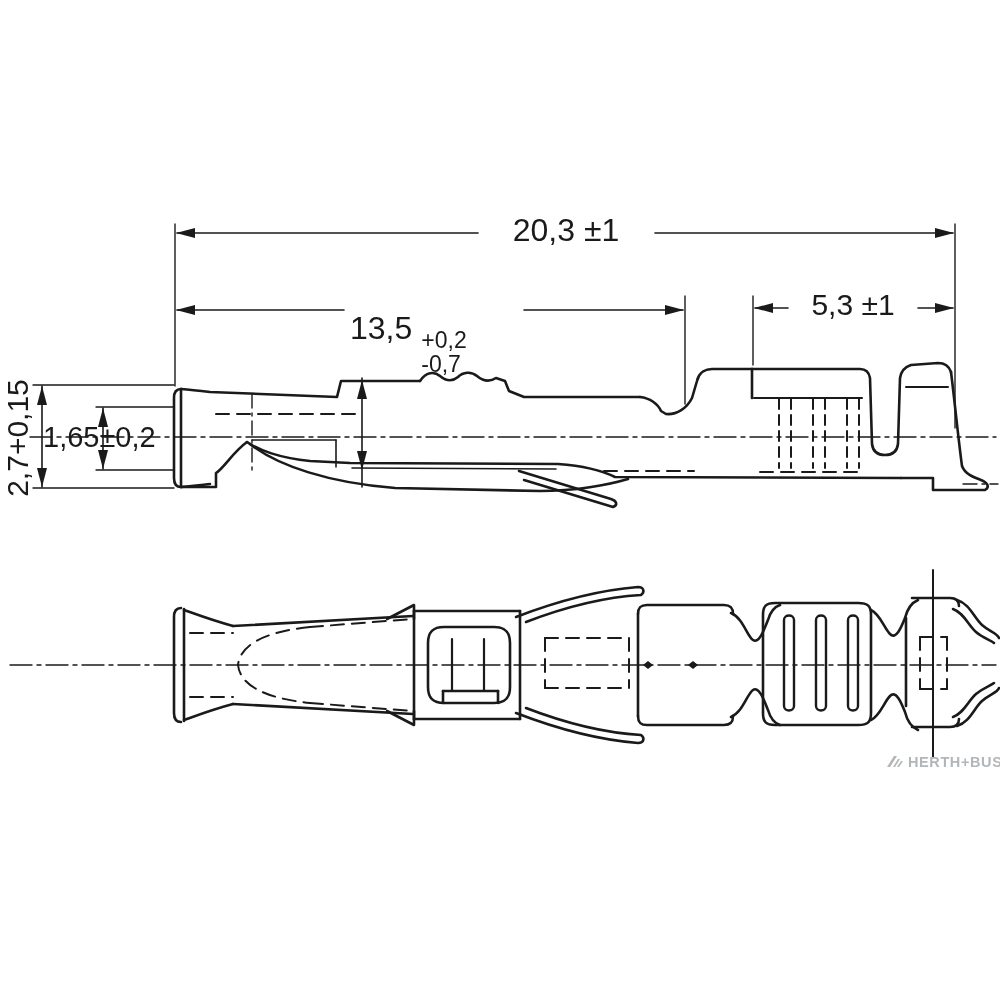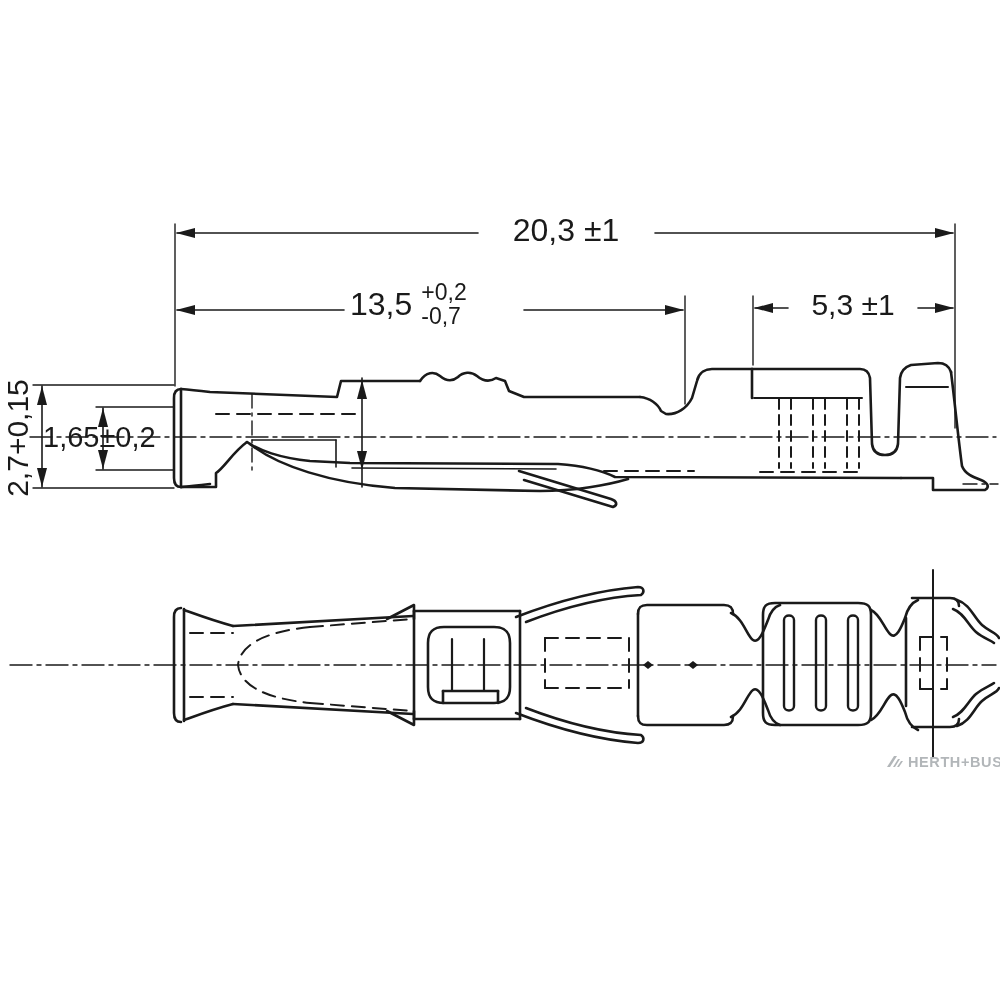--- a/index.html
+++ b/index.html
@@ -9,21 +9,21 @@
     overflow:hidden;
     border-radius:29px;
   }
   svg.art{position:absolute;left:0;top:0;color:var(--color-line,#1a1a1a);}
   .dim-label{
     position:absolute;font-size:32px;color:var(--color-line,#1a1a1a);
     white-space:nowrap;line-height:1;
   }
   .dim-label.center{text-align:center;}
   .tol-group{display:inline-flex;align-items:center;gap:9px;}
-  .tol-stack{display:inline-flex;flex-direction:column;font-size:23px;line-height:1.05;text-align:left;}
+  .tol-stack{display:inline-flex;flex-direction:column;font-size:23px;line-height:1.05;text-align:left;margin-top:48px;}
   .rotated{
     transform:rotate(-90deg);transform-origin:center;text-align:center;width:190px;
   }
   .logo{
     position:absolute;left:886px;top:755px;display:flex;align-items:center;gap:5px;
     color:var(--color-logo-gray,#b2b6b9);
   }
   .logo-text{
     font-size:14.5px;font-weight:bold;letter-spacing:0.6px;line-height:1;
   }

